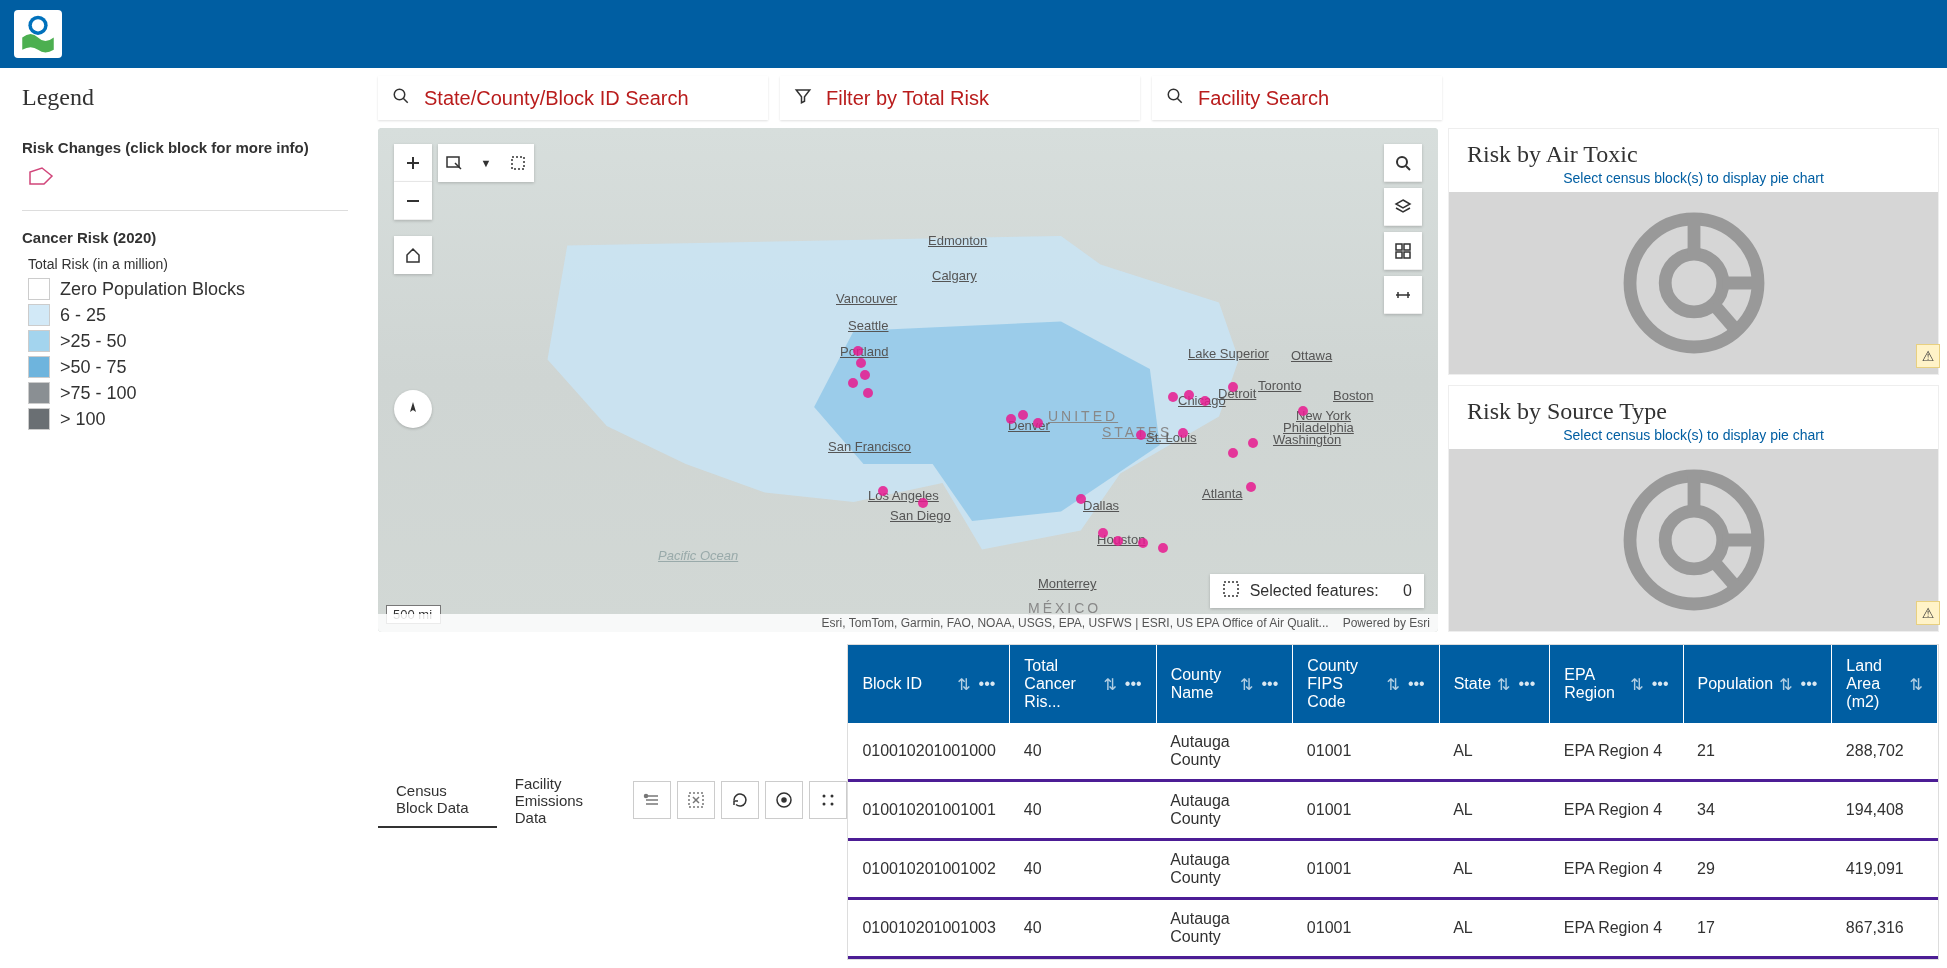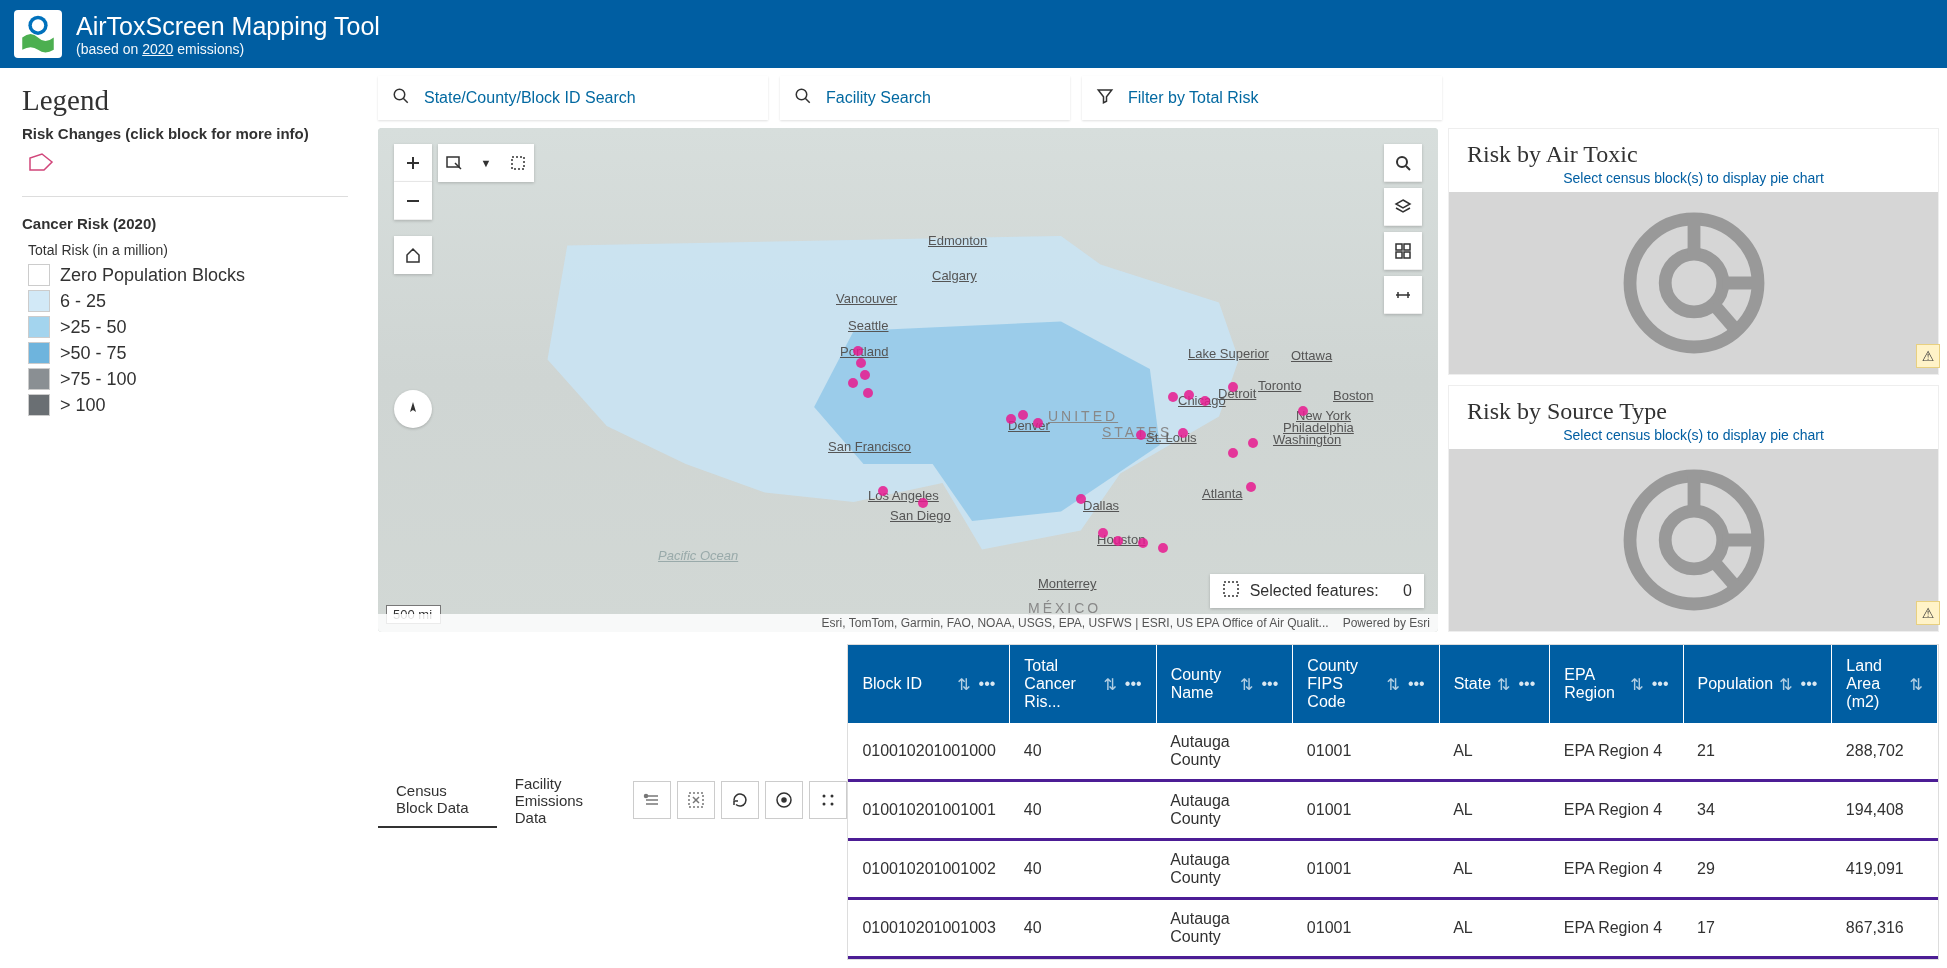--- a/index.html
+++ b/index.html
@@ -6,32 +6,32 @@
 body{font-family:-apple-system,BlinkMacSystemFont,"Segoe UI",Arial,sans-serif;color:#323232;background:#fff;width:1947px;height:968px;overflow:hidden;}
 .header{background:#005ea2;height:68px;display:flex;align-items:center;padding:0 14px;}
 .epa-logo{width:48px;height:48px;background:#fff;border-radius:4px;display:flex;align-items:center;justify-content:center;}
 .epa-logo svg{width:42px;height:42px;}
 .header-text{margin-left:14px;}
 .header-title{color:#fff;font-size:25px;font-weight:500;}
 .header-sub{color:#fff;font-size:14px;opacity:.95;}
 .header-sub a{color:#fff;text-decoration:underline;}
 .content{display:flex;height:calc(100% - 68px);}
 .legend-panel{width:370px;padding:16px 22px;overflow-y:auto;}
-.legend-title{font-size:29px;font-weight:400;font-family:Georgia,"Times New Roman",serif;margin-bottom:8px;}
+.legend-title{font-size:24px;font-weight:400;font-family:Georgia,"Times New Roman",serif;margin-bottom:28px;}
 .legend-section-title{font-size:15px;font-weight:600;margin-bottom:10px;}
 .risk-change-icon{margin-left:6px;margin-bottom:14px;}
 .divider{border:none;border-top:1px solid #ddd;margin:18px 0;}
 .legend-sub{font-size:14px;margin:8px 0 6px 6px;}
 .legend-item{display:flex;align-items:center;margin:4px 0 4px 6px;font-size:18px;}
 .legend-swatch{width:22px;height:22px;border:1px solid #ccc;margin-right:10px;}
 .main-area{flex:1;display:flex;flex-direction:column;padding:8px;}
 .top-bar{display:flex;gap:12px;margin-bottom:8px;}
 .search-ctrl{background:#fff;height:44px;display:flex;align-items:center;padding:0 14px;box-shadow:0 1px 2px rgba(0,0,0,.12);}
 .search-ctrl .icn{margin-right:14px;flex-shrink:0;}
-.search-ctrl .txt{color:#0369a1;font-size:16px;}
+.search-ctrl .txt{color:#b91c1c;font-size:20px;}
 .s1{width:390px;} .s2{width:290px;} .s3{width:360px;}
 .map-and-side{display:flex;gap:10px;flex:1;min-height:0;}
 .map-wrap{position:relative;background:#cfd9d6;border-radius:4px;overflow:hidden;width:1060px;flex-shrink:0;}
 .map-canvas{position:absolute;inset:0;background:linear-gradient(180deg,#d7dedc 0%,#cfd5d3 50%,#d2d8d5 100%);}
 .map-btn{position:absolute;background:#fff;width:38px;height:38px;display:flex;align-items:center;justify-content:center;box-shadow:0 1px 3px rgba(0,0,0,.2);cursor:pointer;}
 .map-btn-stack{position:absolute;display:flex;flex-direction:column;}
 .map-btn-stack .map-btn{position:static;border-bottom:1px solid #eee;}
 .zoom-stack{top:16px;left:16px;} .home-btn{top:108px;left:16px;}
 .select-bar{position:absolute;top:16px;left:60px;background:#fff;height:38px;display:flex;align-items:center;box-shadow:0 1px 3px rgba(0,0,0,.2);}
 .select-bar>div{width:32px;display:flex;justify-content:center;}
@@ -69,26 +69,20 @@
 <body>
 
 <div class="header">
   <div class="epa-logo">
     <svg viewBox="0 0 48 48">
         <circle cx="24" cy="14" r="11" fill="#0071bc"></circle>
         <circle cx="24" cy="14" r="7" fill="#fff"></circle>
         <path d="M6 28 Q16 20 24 28 Q32 36 42 28 L42 42 Q32 48 24 42 Q16 36 6 42 Z" fill="#4caf50"></path>
       </svg>
   </div>
-  <div class="header-text">
-    <div class="header-title">AirToxScreen Mapping Tool</div>
-    <div class="header-sub">
-      <span>(based on </span><a href="#">2020</a><span> emissions)</span>
-    </div>
-  </div>
 </div>
 
 <div class="content">
   <aside class="legend-panel">
     <div class="legend-title">Legend</div>
     <div class="legend-section-title">Risk Changes (click block for more info)</div>
     <div class="risk-change-icon">
       <svg width="28" height="22">
           <path d="M2 18 L2 6 L14 2 L24 10 L16 18 Z" fill="none" stroke="#d1457a" stroke-width="1.5"></path>
         </svg>
@@ -126,32 +120,32 @@
 
   <div class="main-area">
     <div class="top-bar">
       <div class="search-ctrl s1">
         <span class="icn"><svg width="18" height="18" viewBox="0 0 24 24" fill="none" stroke="#323232" stroke-width="2">
               <circle cx="10" cy="10" r="7"></circle>
               <line x1="21" y1="21" x2="15" y2="15"></line>
             </svg></span>
         <span class="txt">State/County/Block ID Search</span>
       </div>
+      <div class="search-ctrl s3">
+        <span class="icn"><svg width="18" height="18" viewBox="0 0 24 24" fill="none" stroke="#323232" stroke-width="2">
+              <path d="M3 4h18l-7 9v6l-4 2v-8z"></path>
+            </svg></span>
+        <span class="txt">Filter by Total Risk</span>
+      </div>
       <div class="search-ctrl s2">
         <span class="icn"><svg width="18" height="18" viewBox="0 0 24 24" fill="none" stroke="#323232" stroke-width="2">
               <circle cx="10" cy="10" r="7"></circle>
               <line x1="21" y1="21" x2="15" y2="15"></line>
             </svg></span>
         <span class="txt">Facility Search</span>
-      </div>
-      <div class="search-ctrl s3">
-        <span class="icn"><svg width="18" height="18" viewBox="0 0 24 24" fill="none" stroke="#323232" stroke-width="2">
-              <path d="M3 4h18l-7 9v6l-4 2v-8z"></path>
-            </svg></span>
-        <span class="txt">Filter by Total Risk</span>
       </div>
     </div>
 
     <div class="map-and-side">
       <div class="map-wrap">
         <div class="map-canvas">
           <svg class="us-shape" viewBox="0 0 800 400" preserveAspectRatio="none">
             <path d="M60 50 L560 40 L600 70 L720 110 L740 170 L720 230 L620 290 L580 350 L480 370 L440 300 L350 320 L260 310 L180 280 L100 240 L40 170 Z" fill="#c9e4f4" opacity=".85"></path>
             <path d="M350 140 L560 130 L650 180 L660 260 L560 330 L470 340 L430 280 L360 280 L310 220 Z" fill="#8ec7e8" opacity=".8"></path>
           </svg>

